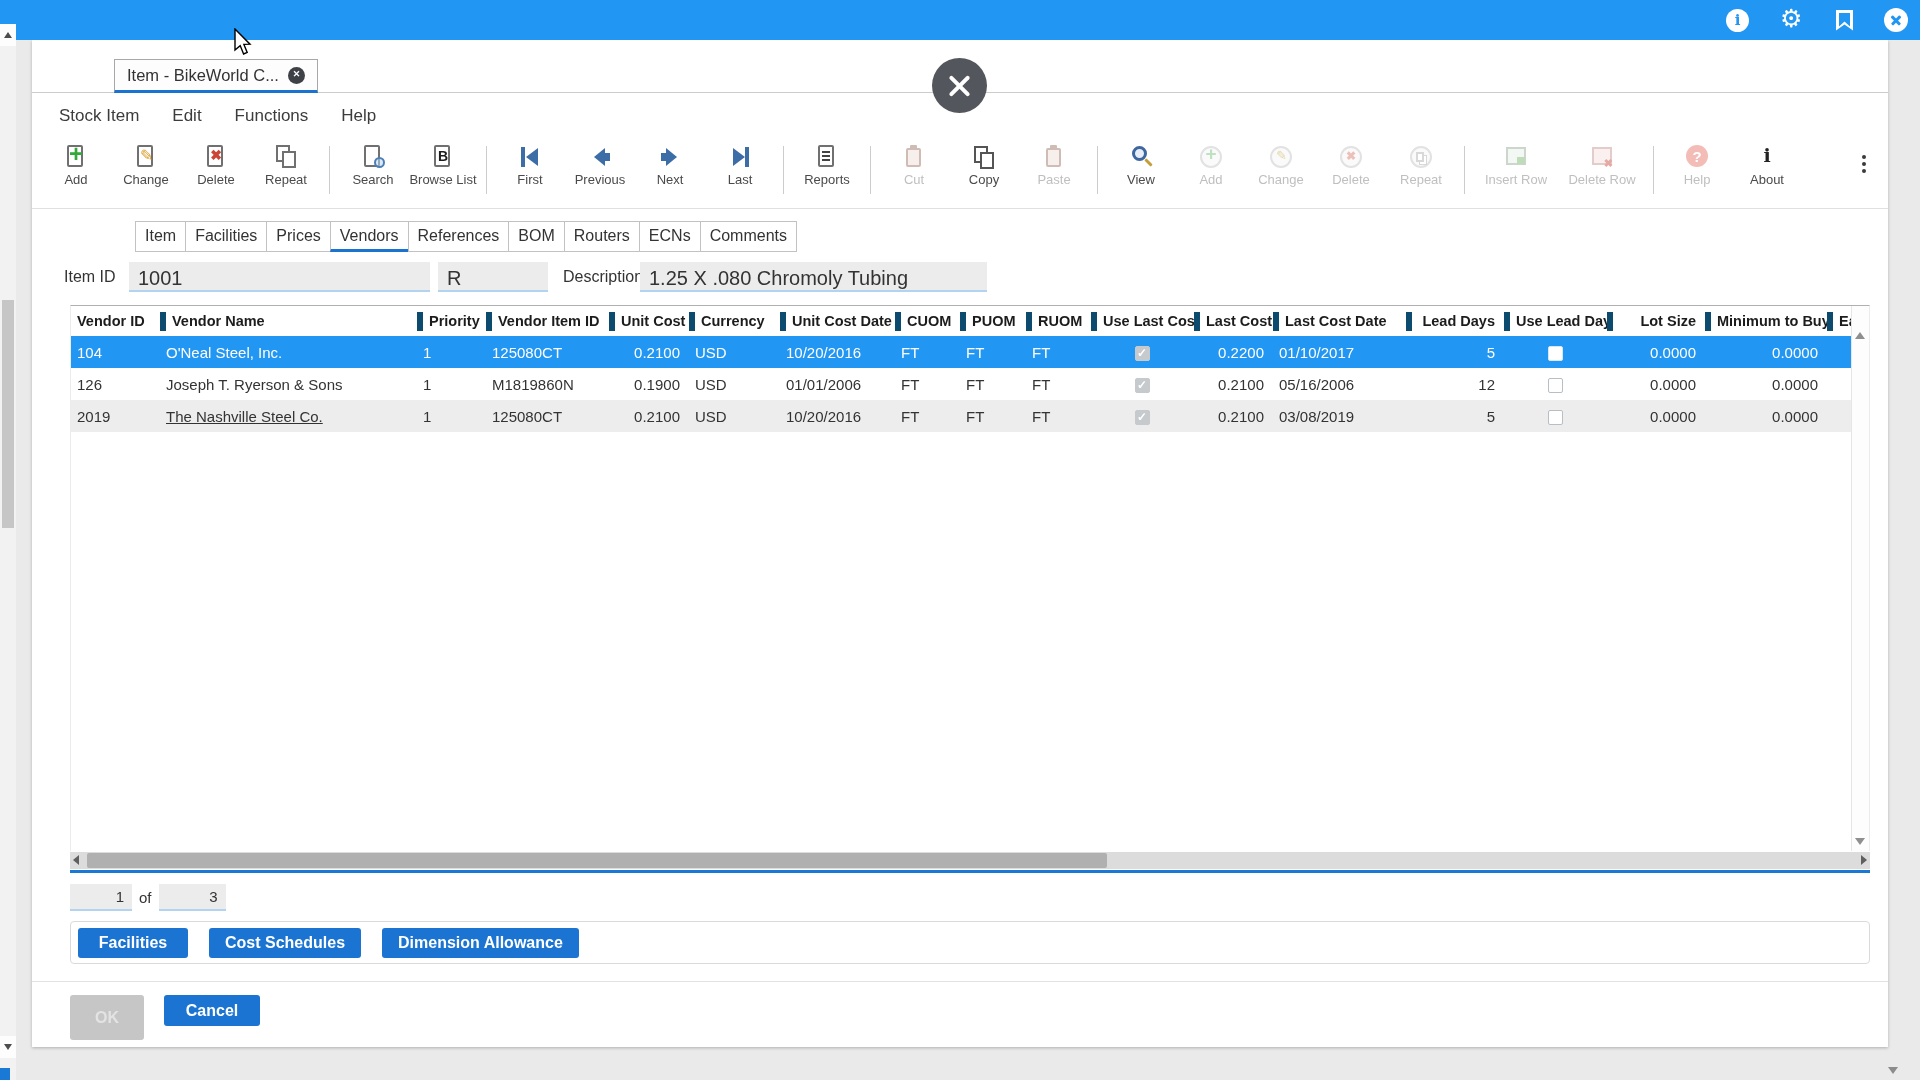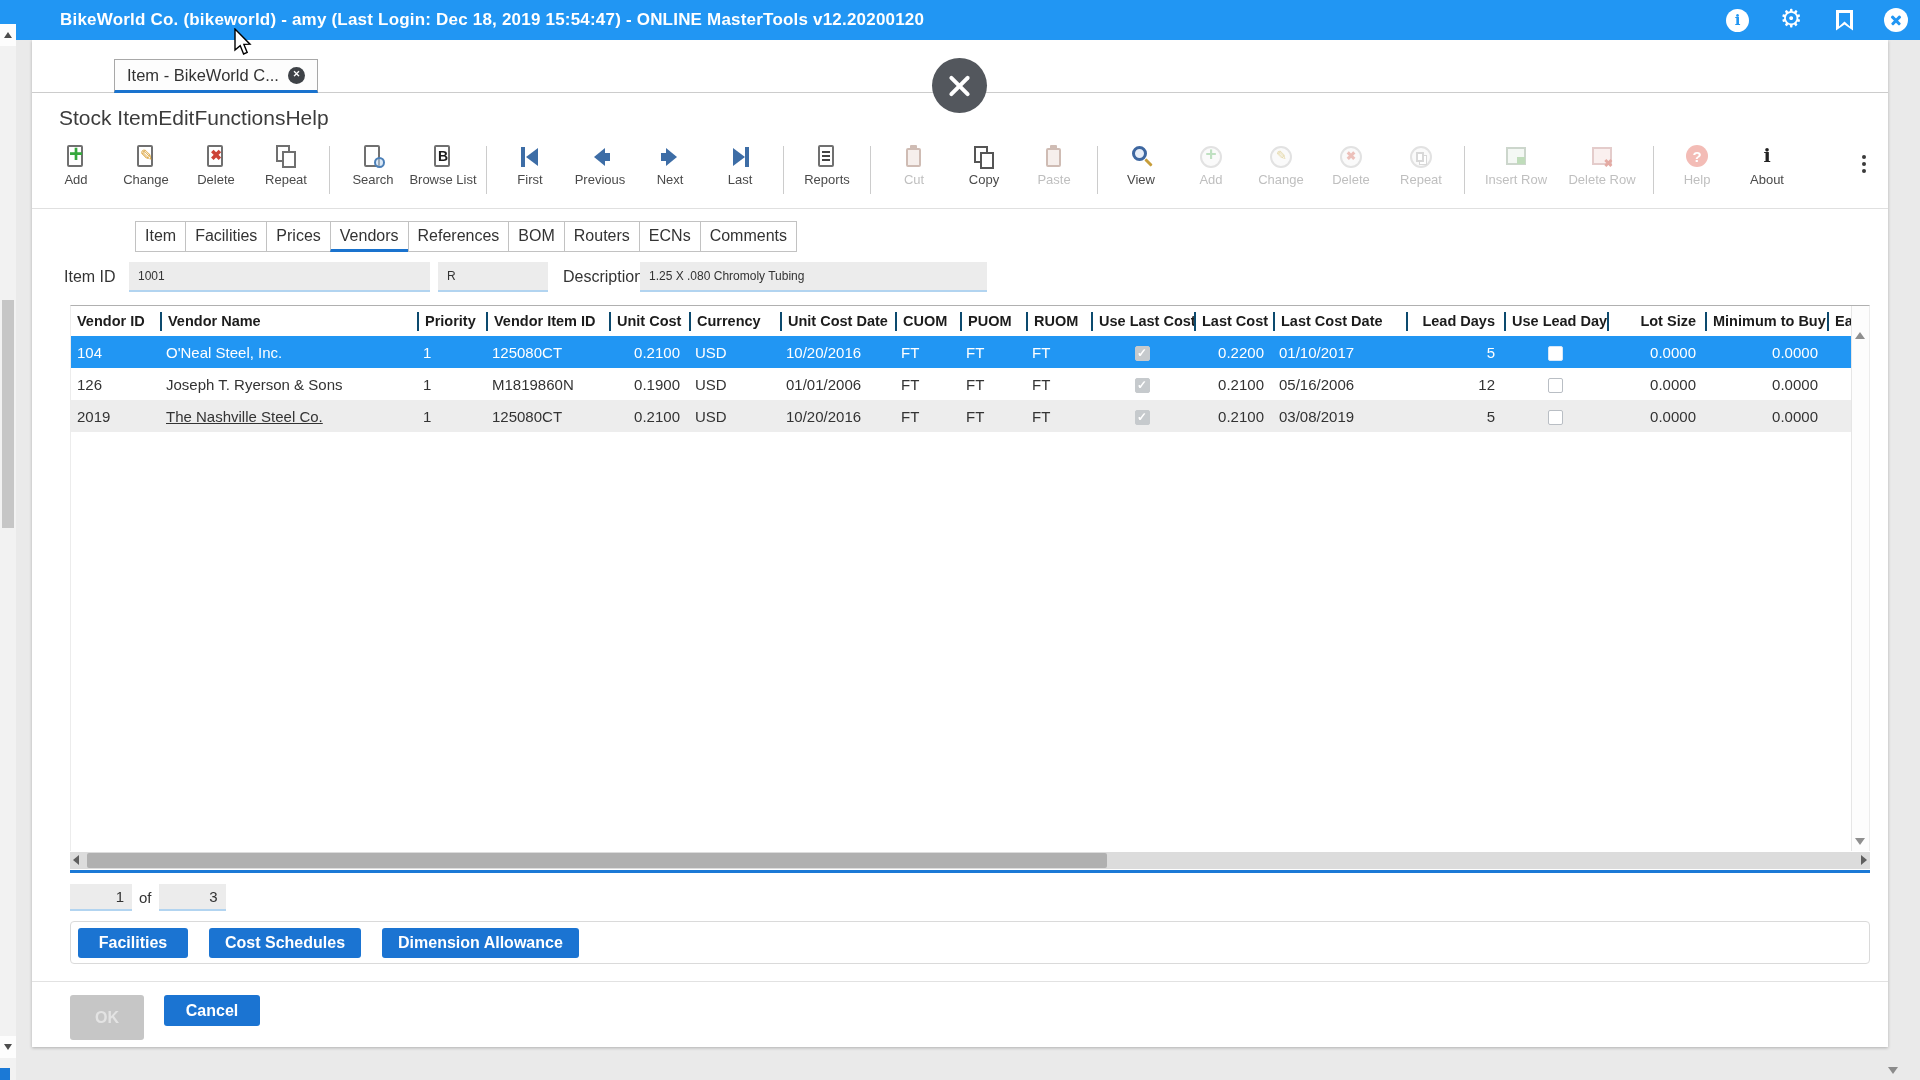--- a/index.html
+++ b/index.html
@@ -38,21 +38,21 @@
   .tabline{position:absolute;left:0;top:52px;width:100%;height:1px;background:#cccccc}
   .wintab{position:absolute;left:82px;top:19px;height:34px;display:flex;align-items:center;gap:9px;padding:0 12px;
           background:#fdfdfd;border:1px solid #a8a8a8;border-bottom:3px solid #1a73ce;font-size:16.5px;color:#333;z-index:2;cursor:pointer}
   .wintab-close{position:relative;width:17px;height:17px;border-radius:50%;background:#3e4247;flex:none}
   .wintab-close::after{content:"✕";position:absolute;left:0;top:2px;width:17px;text-align:center;font-size:9px;font-weight:bold;color:#fff}
   .float-close{position:absolute;left:900px;top:18px;width:55px;height:55px;border-radius:50%;background:#53575d;z-index:5;cursor:pointer}
   .float-close::before,.float-close::after{content:"";position:absolute;left:14px;top:26px;width:27px;height:4px;background:#fff;border-radius:2px}
   .float-close::before{transform:rotate(45deg)}.float-close::after{transform:rotate(-45deg)}
 
   
-  .menubar{position:absolute;left:27px;top:66px;display:flex;font-size:21px;color:#3c3c3c}
+  .menubar{position:absolute;left:27px;top:66px;display:flex;gap:33px;font-size:17px;color:#3c3c3c}
   .menu-item{cursor:pointer}
 
   
   .toolbar{position:absolute;left:9px;top:104px;height:62px;display:flex;align-items:flex-start}
   .tool{width:70px;text-align:center;cursor:pointer;flex:none}
   .tool.wide{width:86px}
   .ticon{display:block;margin:0 auto;width:26px;height:26px;position:relative}
   .ticon::before,.ticon::after{position:absolute;box-sizing:border-box}
   .tlabel{display:block;margin-top:2px;font-size:13px;color:#4a4a4a;white-space:nowrap}
   .tool.disabled{cursor:default}
@@ -102,30 +102,30 @@
   .i-about-info::after{content:"i";left:0;top:0;width:26px;text-align:center;font-family:"DejaVu Serif",serif;font-size:19px;font-weight:bold;color:#222}
 
   
   .subtab-bar{position:absolute;left:103px;top:181px;display:flex}
   .subtab{border:1px solid #c2c2c2;margin-left:-1px;padding:5px 9px 6px;font-size:16px;color:#333;background:#fff;height:31px;cursor:pointer;white-space:nowrap}
   .subtab:first-child{margin-left:0}
   .subtab.active{border-bottom:3px solid #1a73ce;padding-bottom:3px}
 
   
   .flabel{position:absolute;top:222px;font-size:16px;color:#333;line-height:30px}
-  .f-input{position:absolute;top:222px;height:30px;background:#ececec;border-bottom:2px solid #b2d4f0;font-size:12px;color:#333;
-           display:flex;align-items:center;padding:0 9px;cursor:text}
+  .f-input{position:absolute;top:222px;height:30px;background:#ececec;border-bottom:2px solid #b2d4f0;font-size:20px;color:#333;
+           display:flex;align-items:flex-end;padding:0 9px;cursor:text}
 
   
   .grid{position:absolute;left:38px;top:265px;width:1800px;height:546px;border-top:1px solid #b0b0b0;border-left:1px solid #ececec;border-right:1px solid #ececec;background:#fff}
   .grid-header{display:flex;align-items:center;height:30px;width:1781px;overflow:hidden;font-size:14.5px;font-weight:bold;color:#1c1c1c}
   .gcell{flex:none;padding:0 6px;overflow:hidden;white-space:nowrap}
   .gcell.right{text-align:right;padding-right:9px}
   .gcell.center{text-align:center}
-  .gcell.h{border-left:2px solid #0c4a6e;height:19px;line-height:19px;cursor:pointer}
+  .gcell.h{border-left:6px solid #0c4a6e;height:19px;line-height:19px;cursor:pointer}
   .gcell.h:first-child{border-left:none}
   .grow{display:flex;align-items:center;height:32px;width:1781px;overflow:hidden;font-size:15px;color:#333;cursor:pointer}
   .grow.selected{background:#2196f3;color:#fff}
   .grow:nth-child(odd):not(.selected){background:#ededed}
   .cb{display:inline-block;width:15px;height:15px;border:1px solid #b9bec4;background:#fff;border-radius:2px;vertical-align:middle;position:relative}
   .cb.checked{background:#c6cacd;border-color:#c6cacd}
   .cb.checked::after{content:"✓";position:absolute;left:1px;top:-1px;font-size:12px;font-weight:bold;color:#fff}
   .selected .cb:not(.checked){border-color:#d5e7f8}
   .gvscroll{position:absolute;right:0;top:0;width:18px;height:545px;border-left:1px solid #e6e6e6;background:#fdfdfd;cursor:pointer}
   .gvscroll .tri-up{position:absolute;left:3px;top:26px;border-left:5px solid transparent;border-right:5px solid transparent;border-bottom:7px solid #8f8f8f}
@@ -154,21 +154,20 @@
   .btn-cancel{width:96px;height:31px;background:#1b74d2;color:#fff;border:none;border-radius:3px;font-size:16px;font-weight:600;font-family:inherit;cursor:pointer}
 
   .cursor{position:absolute;left:234px;top:28px;z-index:50}
 </style>
 </head>
 <body>
 
 <div class="screen">
 
   <div class="titlebar">
-    <span class="title">BikeWorld Co. (bikeworld) - amy (Last Login: Dec 18, 2019 15:54:47) - ONLINE MasterTools v12.20200120</span>
     <div class="tb-icons">
       <span class="tbi tbi-info"></span>
       <span class="tbi tbi-gear"></span>
       <span class="tbi tbi-bookmark"></span>
       <span class="tbi tbi-close"></span>
     </div>
   </div>
 
   <div class="left-scroll">
     <div class="ls-up">

